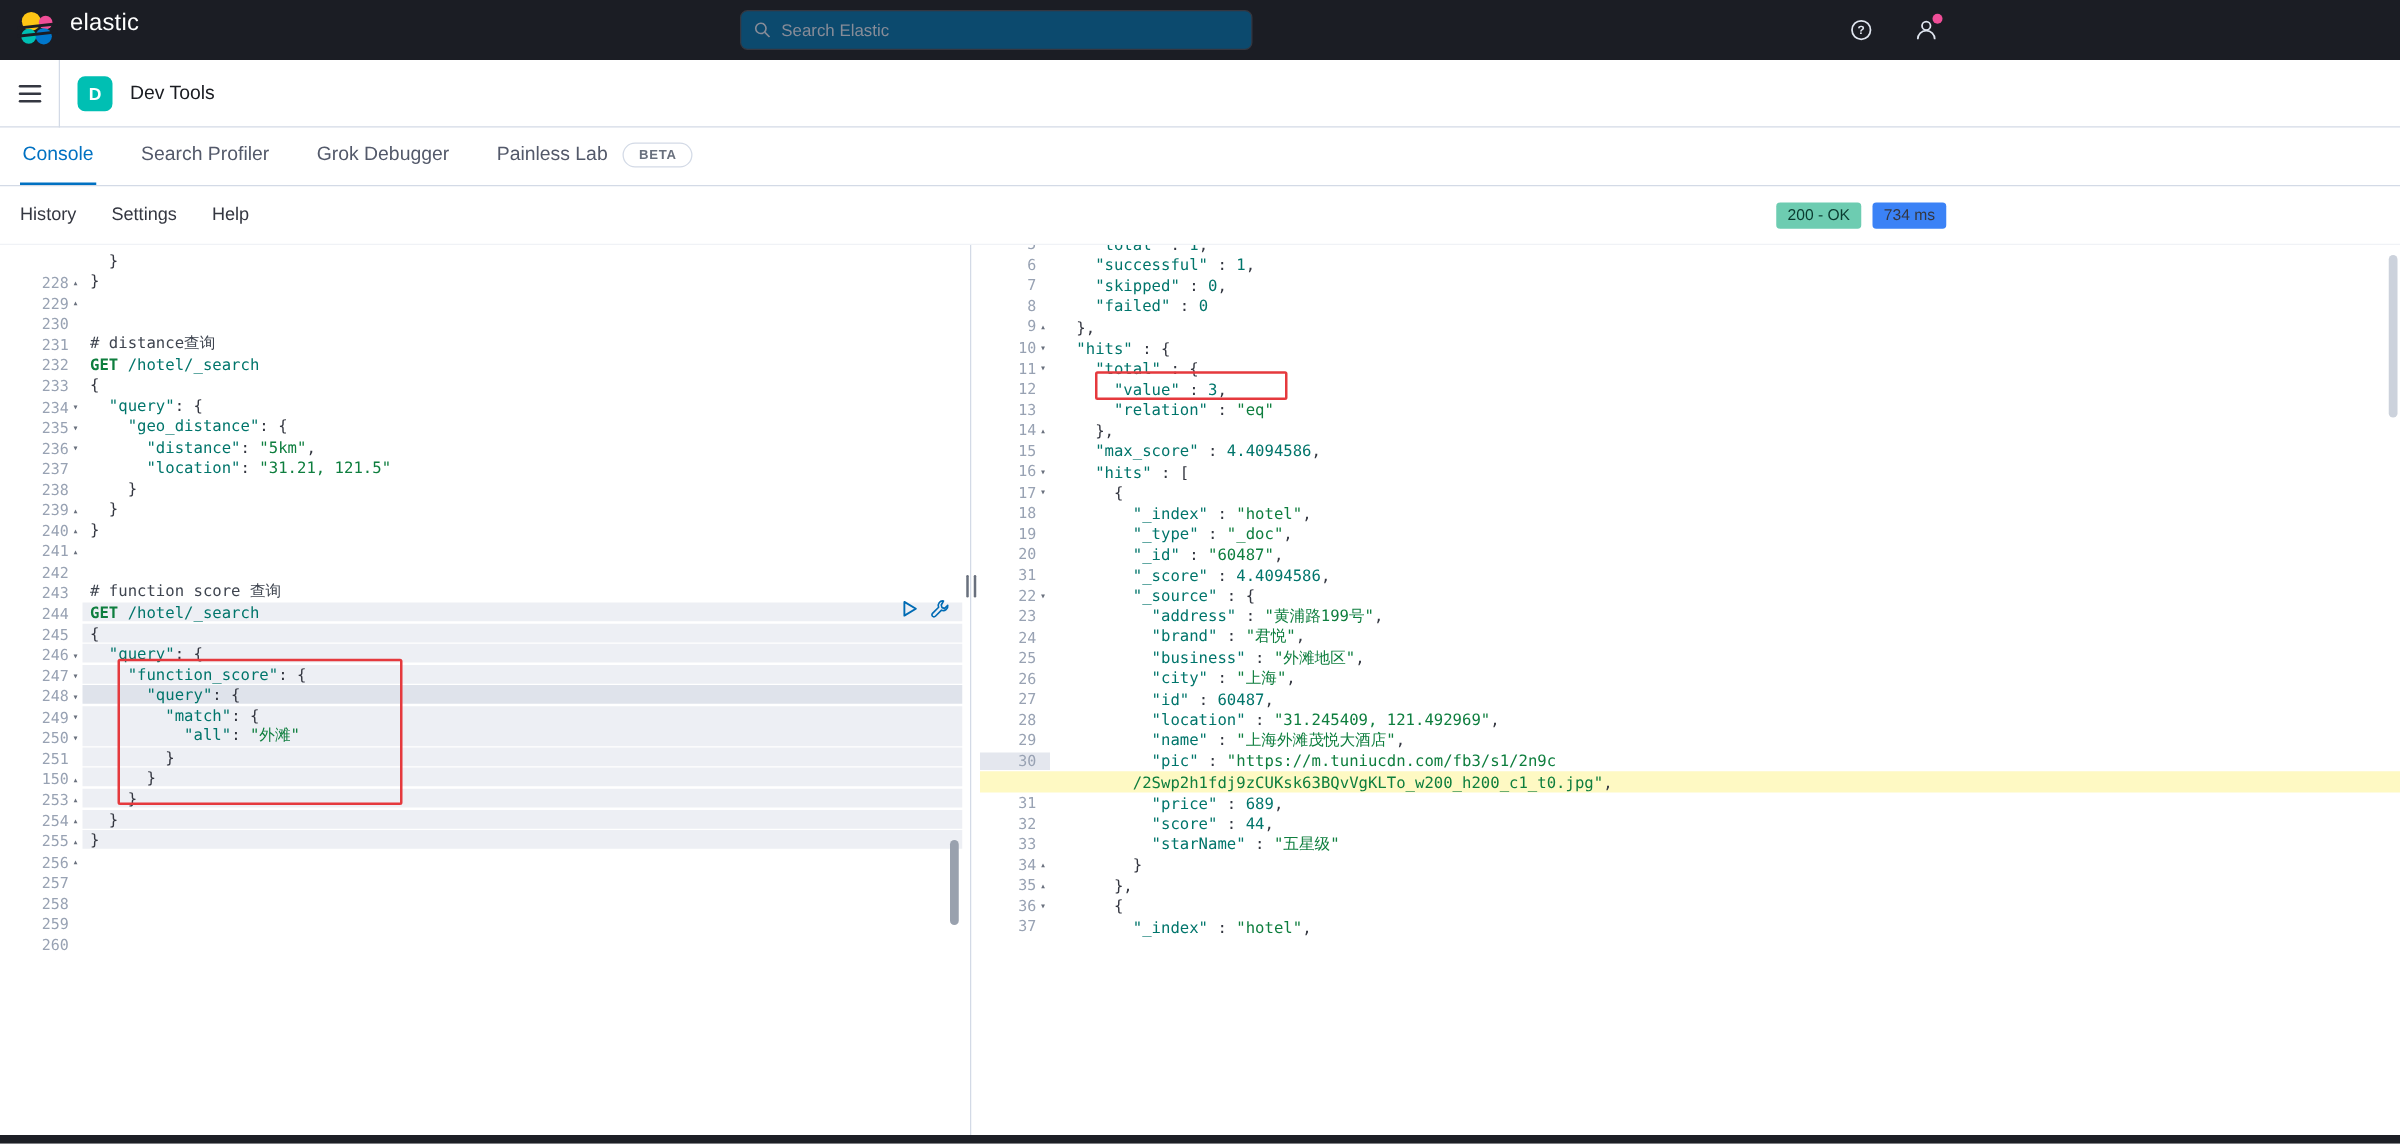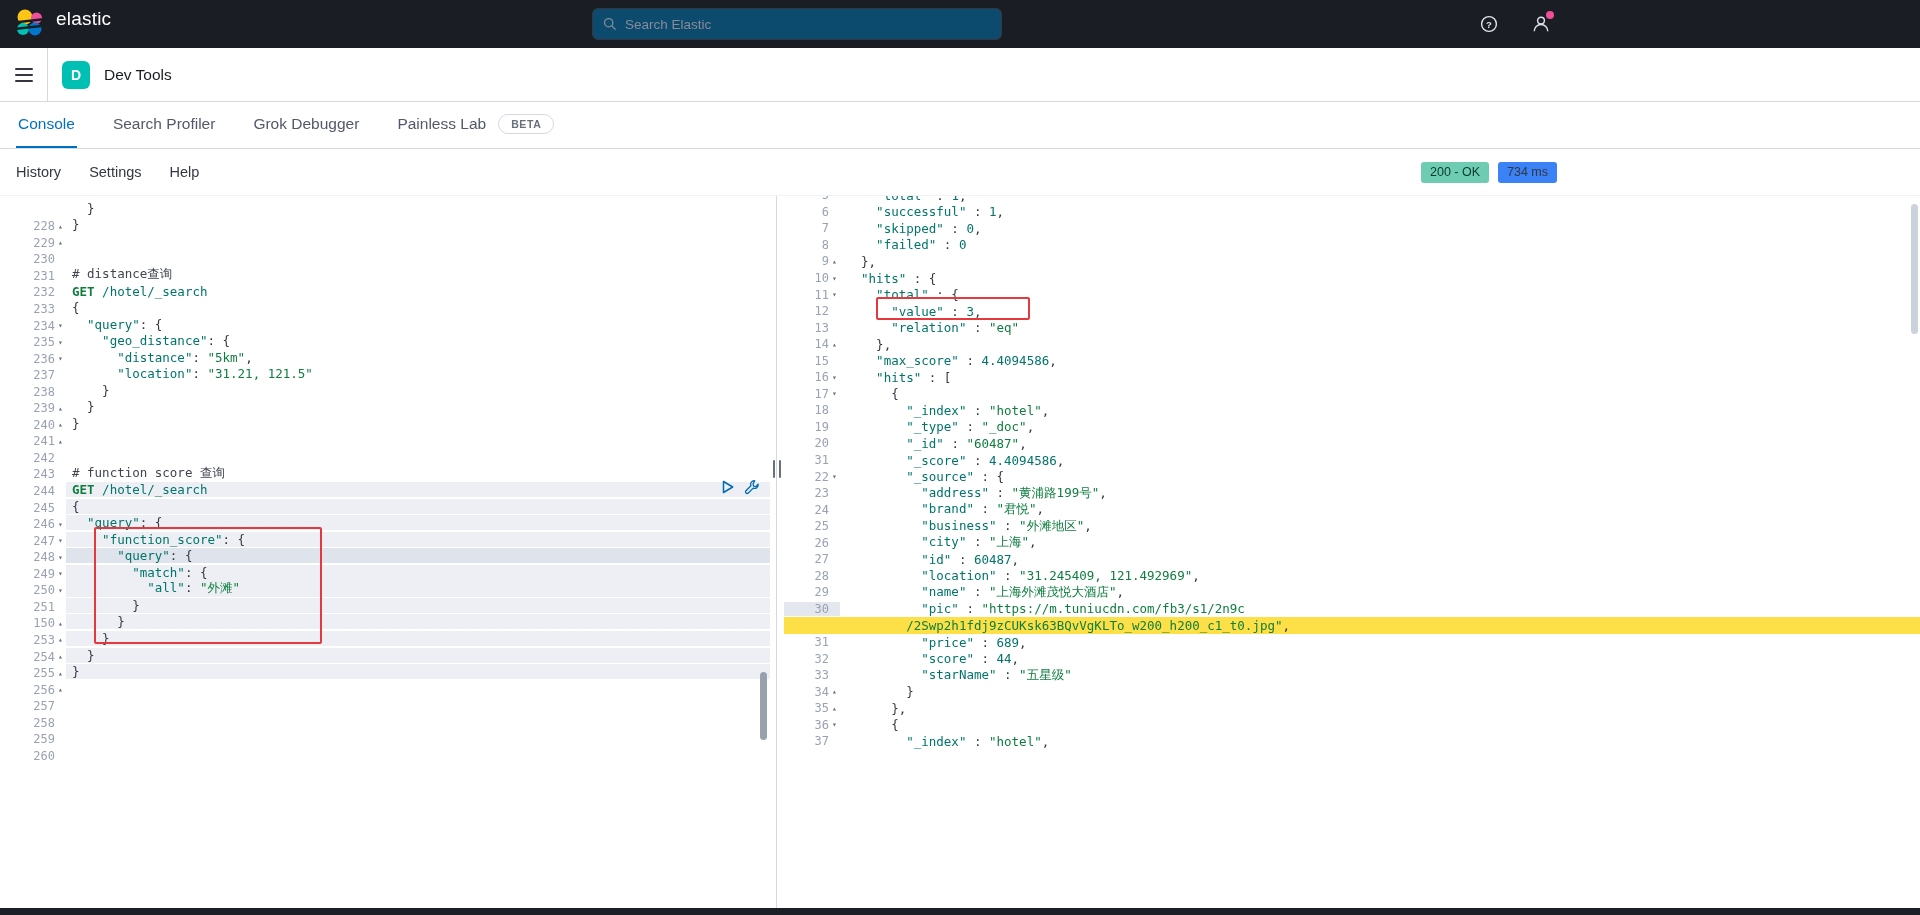--- a/index.html
+++ b/index.html
@@ -67,21 +67,21 @@
   .tk-p { color:#343741; }
   .tk-k { color:#00756b; }
   .tk-s { color:#0e7e3e; }
   .tk-n { color:#00756b; }
   .tk-c { color:#3f4550; }
   .tk-m { color:#0e7e3e; font-weight:bold;text-align:right; }
   .tk-u { color:#00756b; }
   .hl-sel .code { background:#edeff4; }
   .hl-cur .code { background:#dfe3eb; }
   .hl-ghl .gut  { background:#e4e7ee; }
-  .hl-full      { background:#fde047; }
+  .hl-full      { background:#fef9c3; }
 
   
   .splitter { width:14px; position:relative; flex:none; }
   .splitter::before { content:""; position:absolute; left:6px; top:0; bottom:0; width:1px; background:#d3dae6; }
   .split-handle { position:absolute; left:3px; top:264px; width:8px; height:18px; display:flex; justify-content:space-between; cursor:col-resize; }
   .split-handle i { width:2px; height:100%; background:#69707d; border-radius:1px; }
 
   
   .req-actions { position:absolute; left:720px; top:283px; display:flex; gap:8px; }
   .req-actions .act { width:16px; height:16px; cursor:pointer; }

